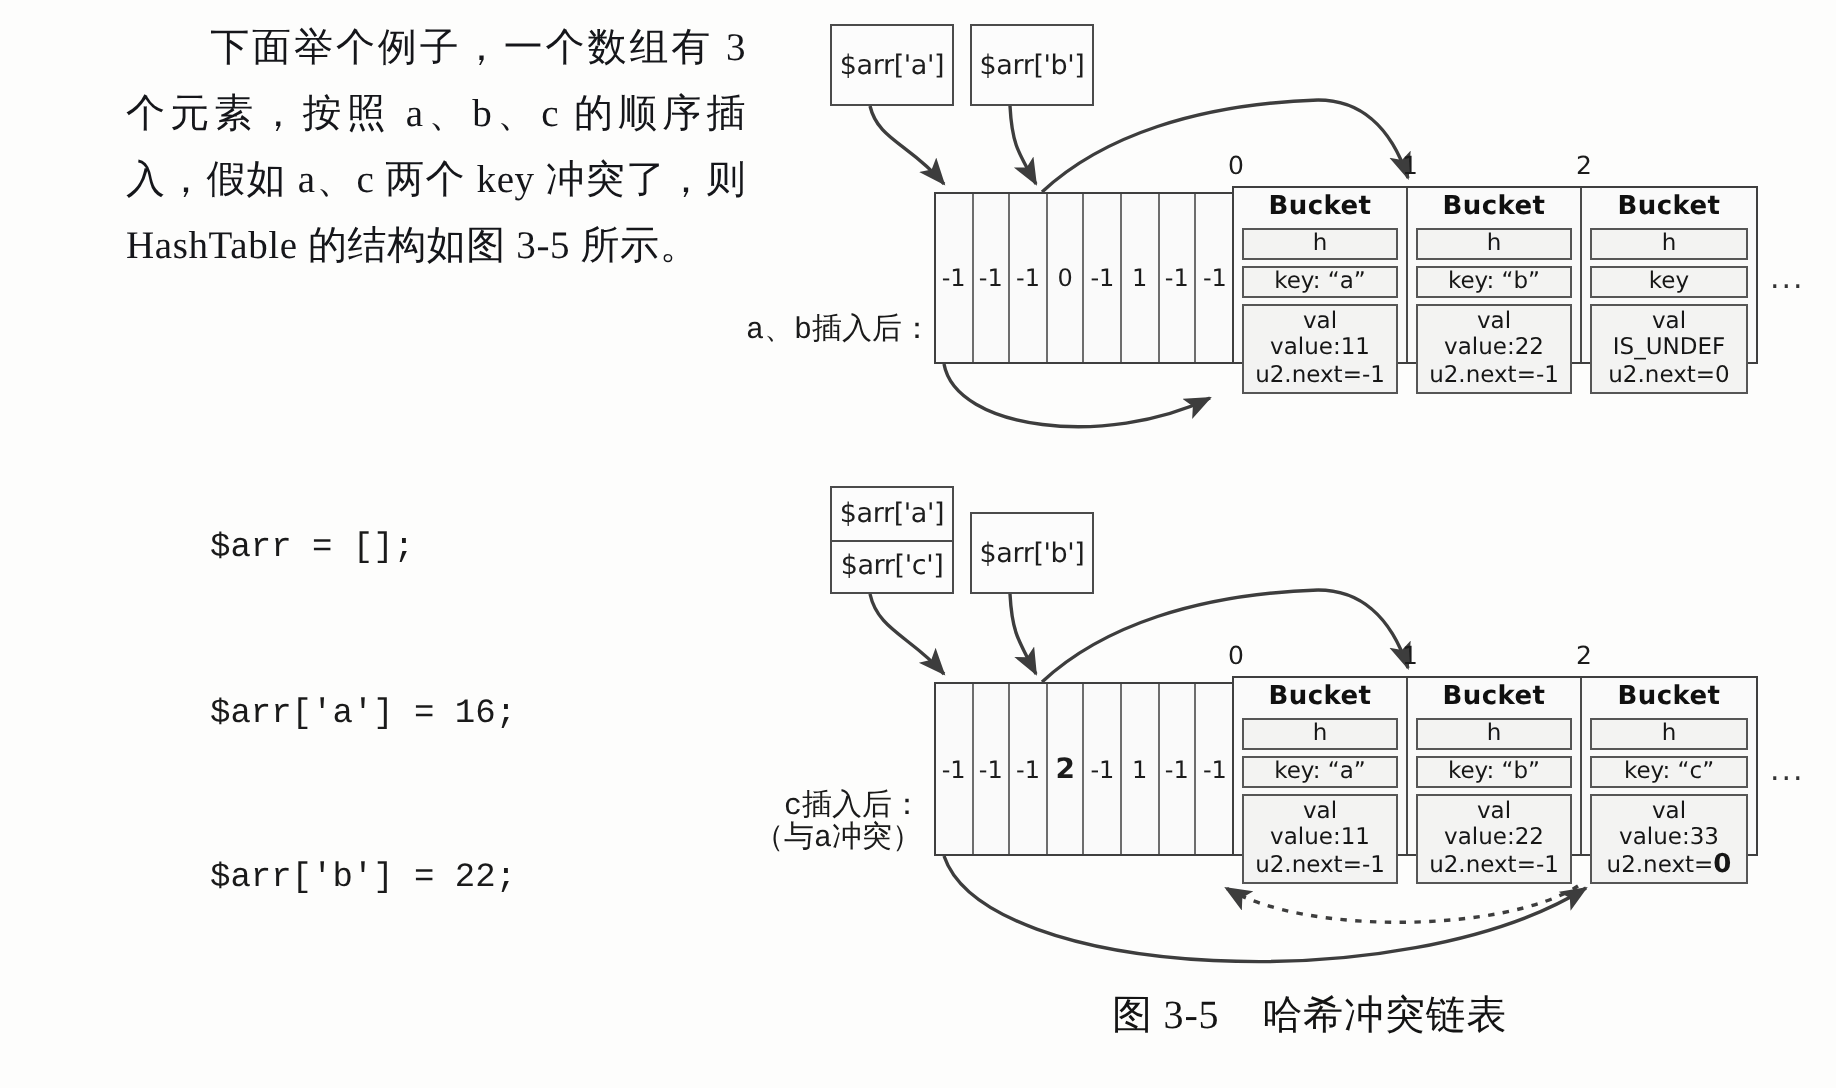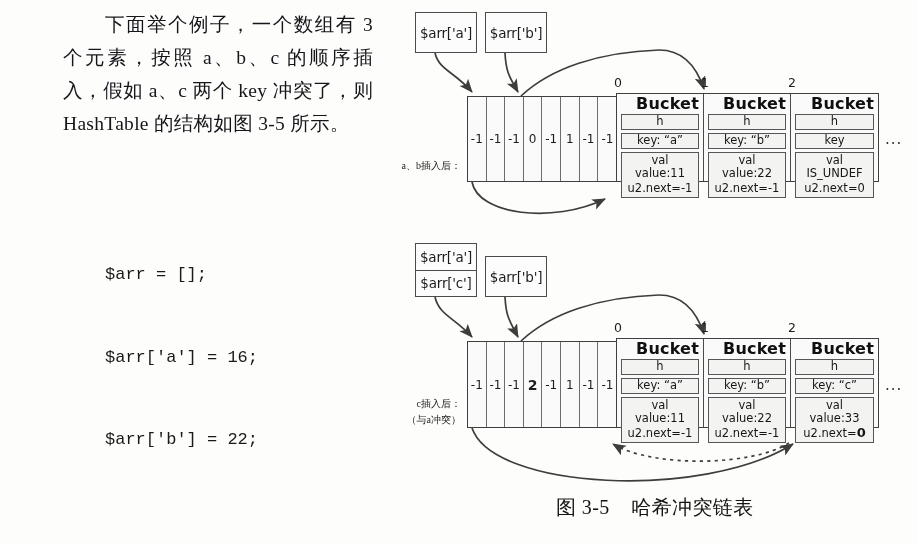--- a/index.html
+++ b/index.html
@@ -101,22 +101,22 @@
     justify-content: center;
     font-size: 13.5px;
     font-family: "DejaVu Sans", sans-serif;
     color: #1d1d1d;
     letter-spacing: -0.2px;
   }
   .varstack > div + div { border-top: 1.6px solid #4b4b4b; }
 
   
   .rowlabel {
-    font-family: Liberation Serif, serif;
-    font-size: 10px;
+    font-family: Liberation Mono, monospace;
+    font-size: 15px;
     color: #1b1b1b;
     line-height: 16px;
     text-align: right;
     white-space: nowrap;
   }
 
   
   .slots {
     box-sizing: border-box;
     border: 1.5px solid #3f3f3f;
@@ -151,23 +151,23 @@
     box-sizing: border-box;
     width: 87px;
     padding: 3px 4px 4px 4px;
     display: flex;
     flex-direction: column;
     gap: 2.5px;
     border-right: 1.4px solid #4a4a4a;
   }
   .bucket:last-child { border-right: none; }
   .bucket .btitle {
-    text-align: right;
-    font-family: "DejaVu Sans", sans-serif;
-    font-size: 16px;
+    text-align: center;
+    font-family: "DejaVu Sans", sans-serif;
+    font-size: 13px;
     font-weight: bold;
     color: #101010;
     letter-spacing: 0.2px;
     line-height: 14px;
   }
   .bucket .field {
     box-sizing: border-box;
     border: 1.2px solid #565656;
     background: #f3f3f2;
     text-align: center;

